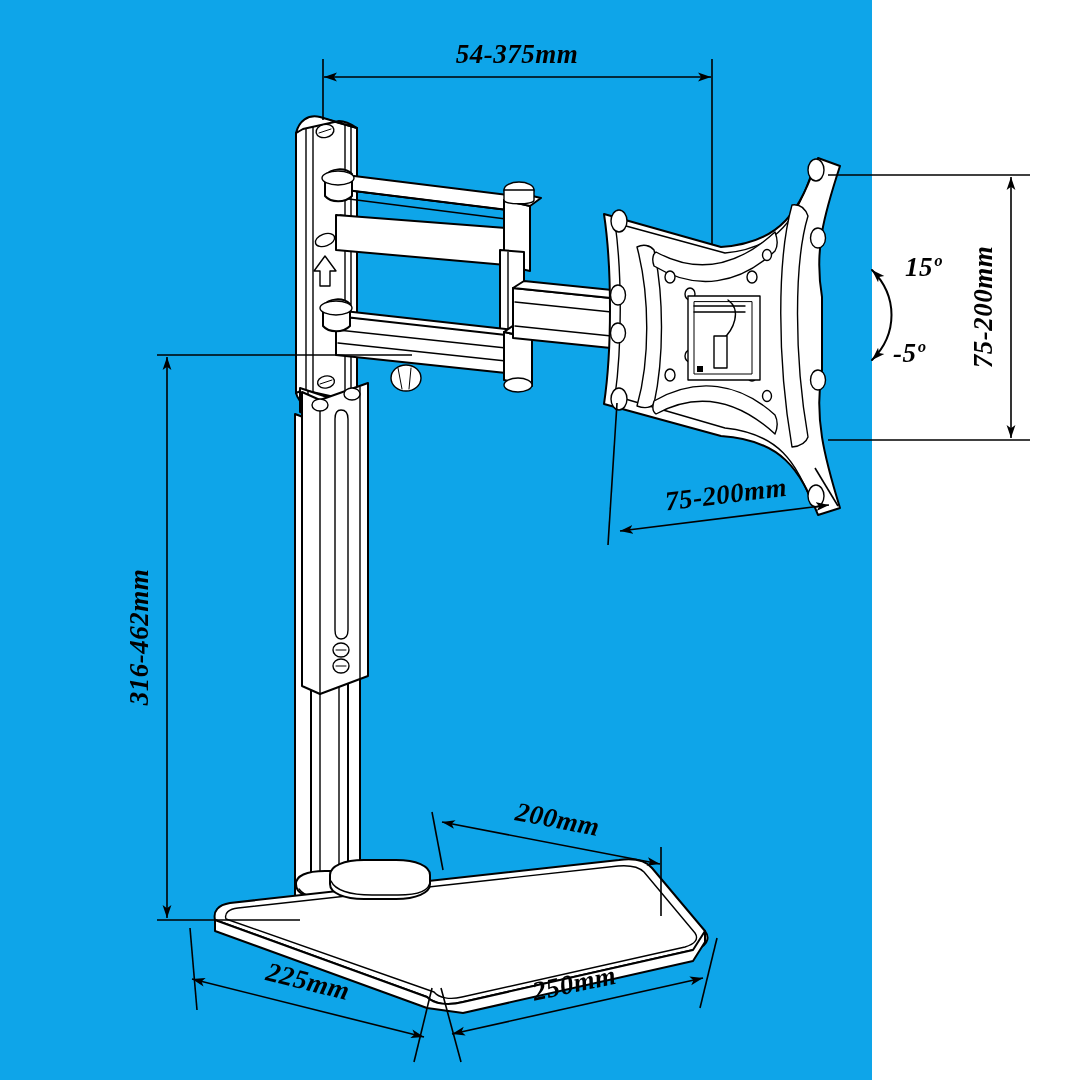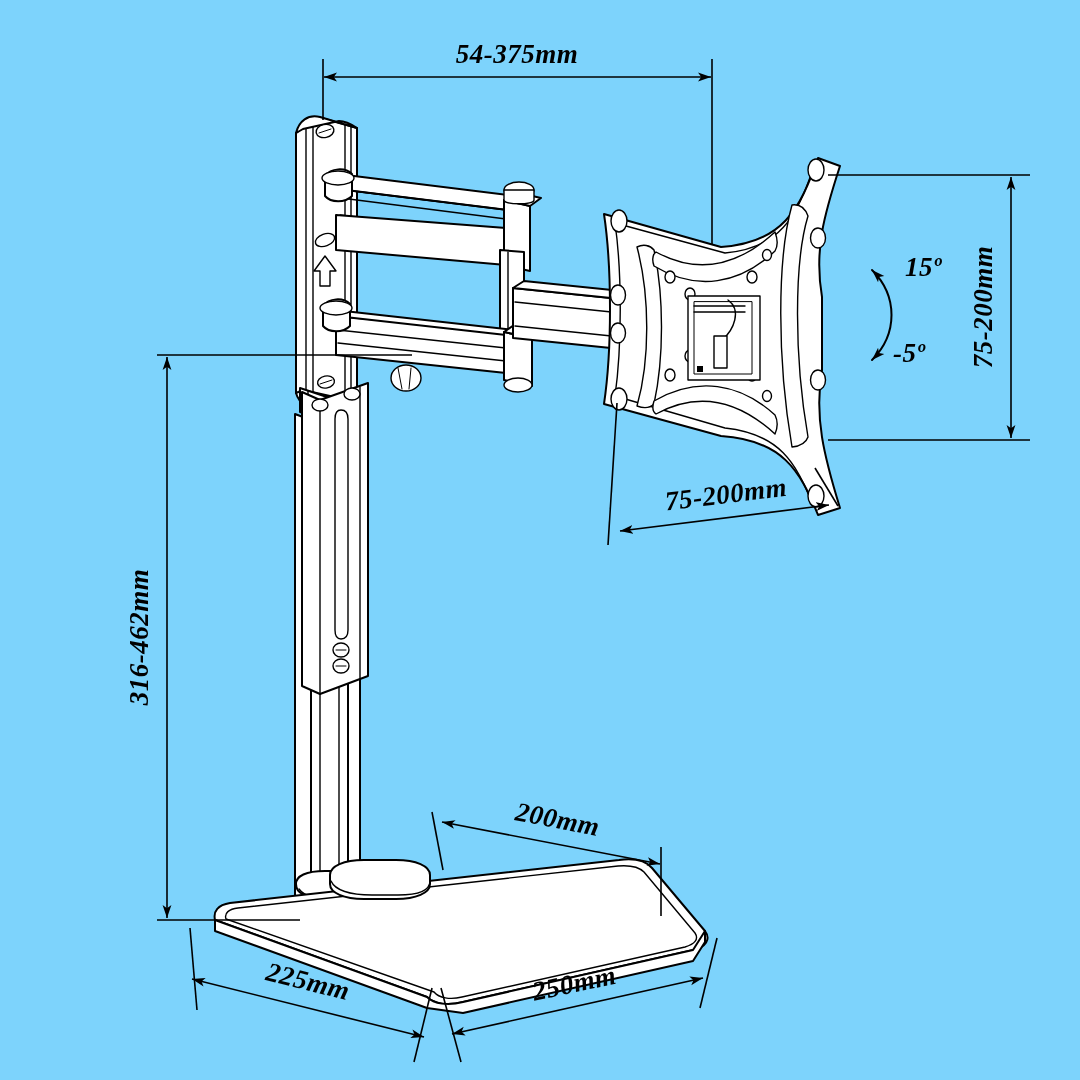--- a/index.html
+++ b/index.html
@@ -9,23 +9,23 @@
     background: #ffffff;
   }
   body {
     width: 1080px;
     height: 1080px;
     overflow: hidden;
     font-family: "Liberation Serif", serif;
   }
   #drawing-root {
     position: relative;
-    width: 1080px;
+    width: 872px;
     height: 1080px;
-    background: #7dd3fc;
+    background: #0ea5e9;
   }
   svg.sheet {
     display: block;
     width: 1080px;
     height: 1080px;
   }
   .ln {
     fill: none;
     stroke: #000000;
     stroke-width: 2;

